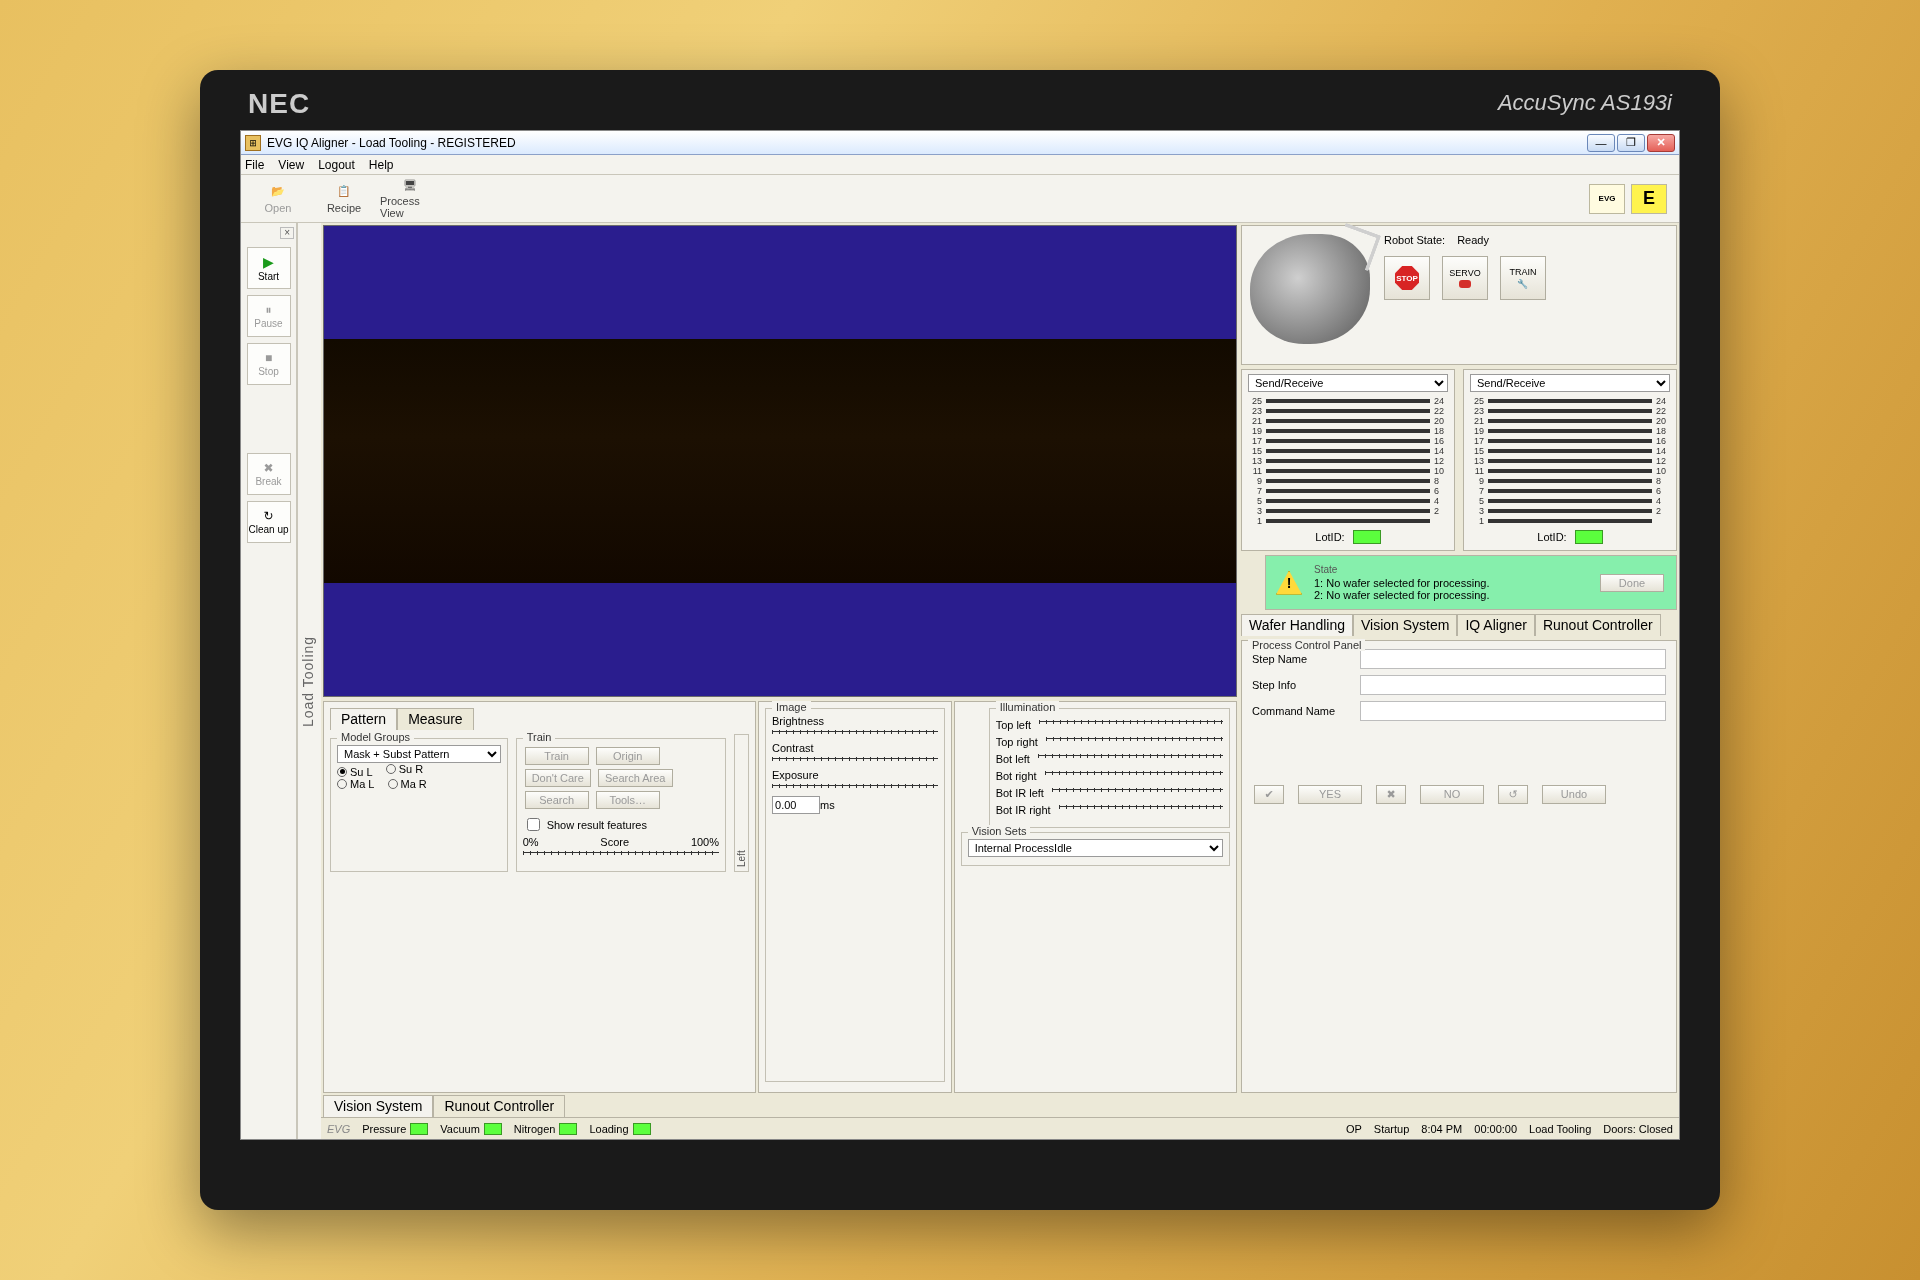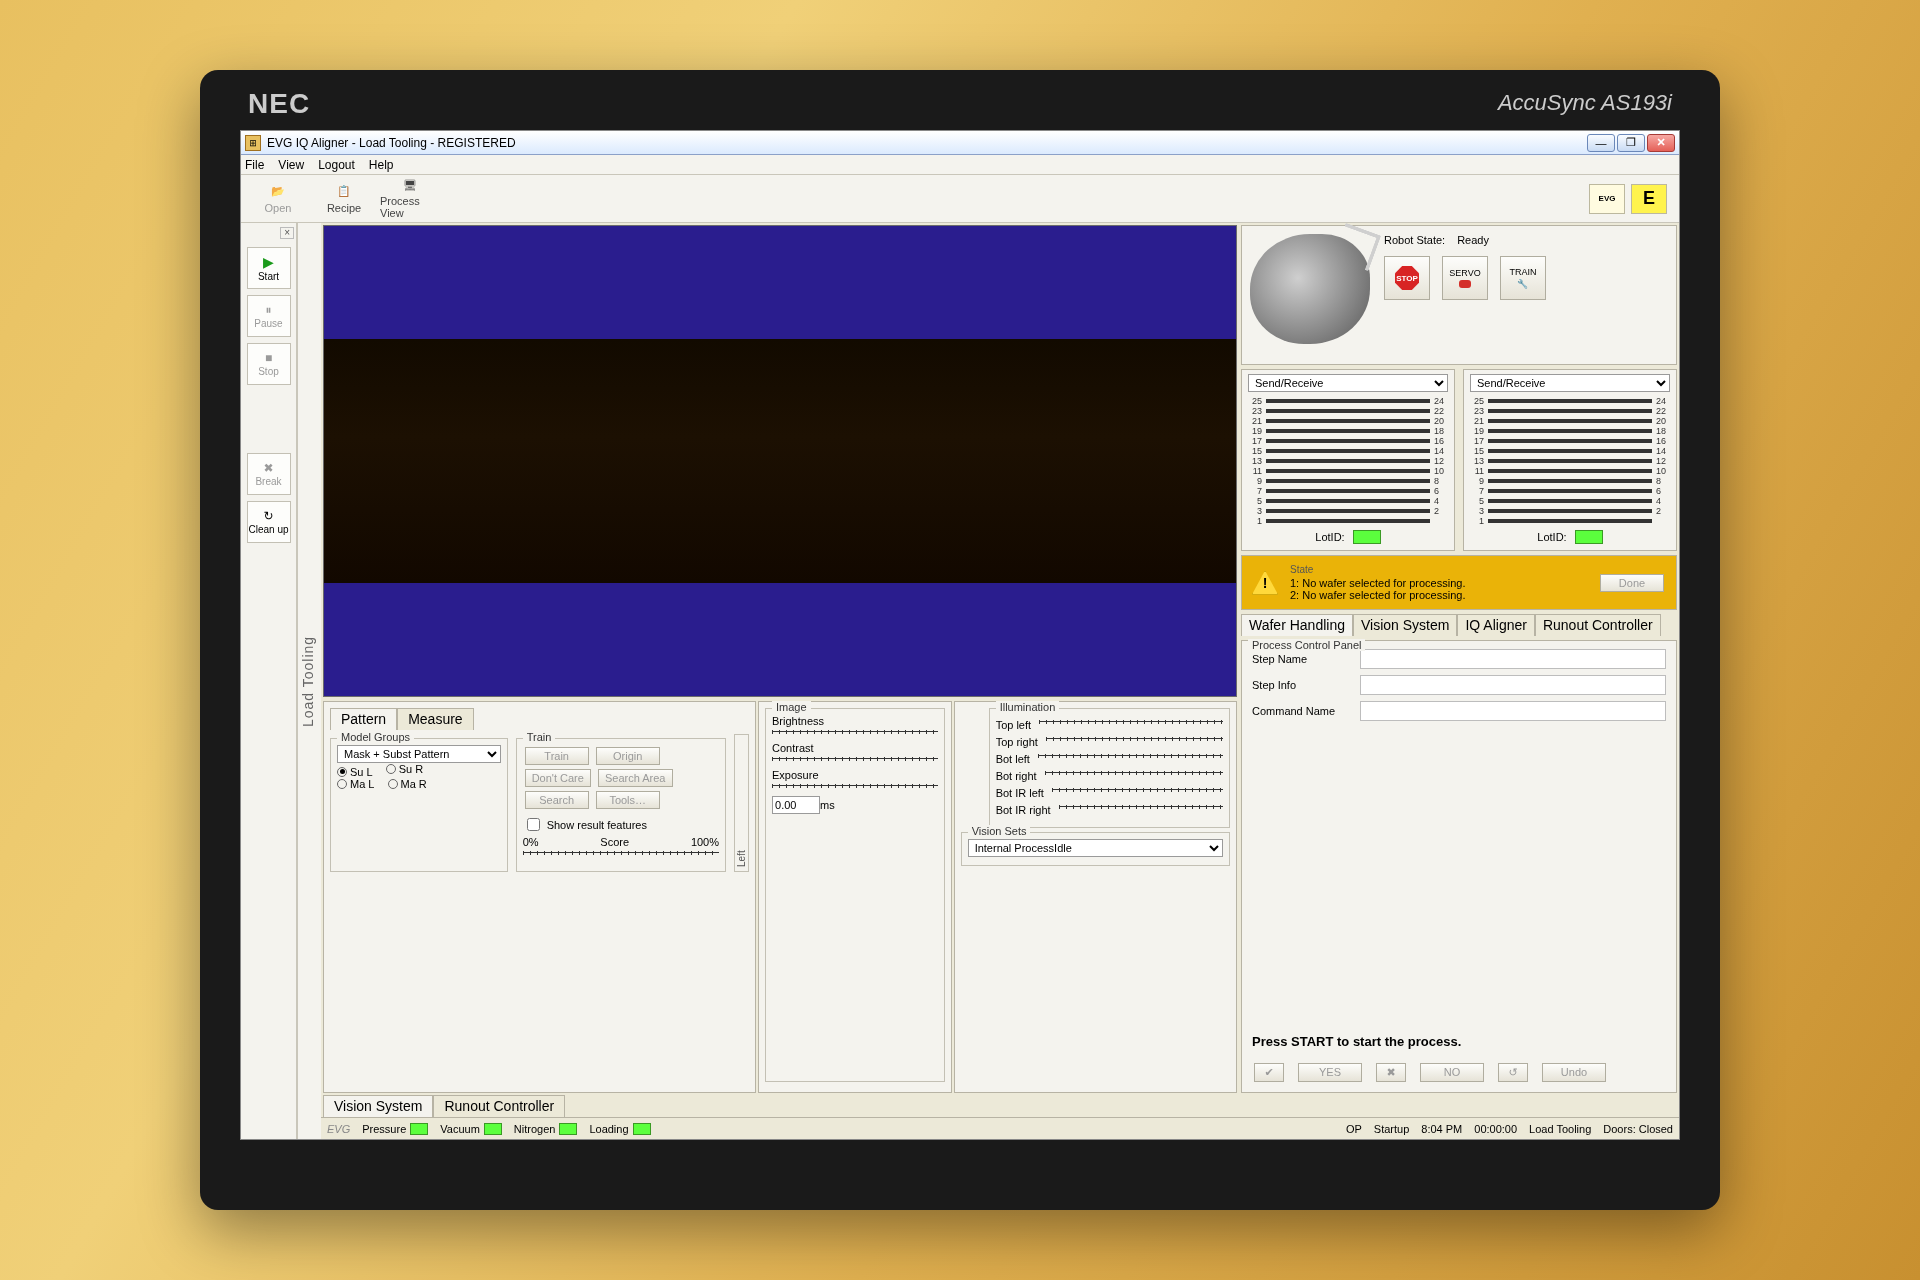--- a/index.html
+++ b/index.html
@@ -69,21 +69,21 @@
   .cassettes { display:flex; gap:8px; }
   .cassette { flex:1; border:1px solid #b7b3a4; background:#f4f3ee; padding:4px 6px 6px; }
   .cassette select { width:100%; }
   .slots { margin-top:4px; border:0; }
   .slotrow { display:flex; align-items:center; height:10px; font-size:9px; color:#333; }
   .slotrow .l { width:16px; text-align:right; padding-right:2px; }
   .slotrow .bar { flex:1; height:4px; background:#333; margin:0 2px; }
   .slotrow .r { width:16px; padding-left:2px; }
   .lotrow { display:flex; align-items:center; justify-content:center; gap:8px; margin-top:4px; }
   .led { width:28px; height:14px; background:#5bff3d; border:1px solid #3a9a24; }
-  .statebox { border:1px solid #b7b3a4; background:#eab308; padding:8px 10px; display:flex; align-items:center; gap:12px; }
+  .statebox { border:1px solid #b7b3a4; background:#86efac; padding:8px 10px; display:flex; align-items:center; gap:12px;margin-left:24px; }
   .warnico { width:26px;height:24px;background:#ffd93b;border:1px solid #b38f00; clip-path:polygon(50% 0,100% 100%,0 100%); position:relative; }
   .warnico::after { content:"!"; position:absolute; left:0;right:0;top:3px;text-align:center;font-weight:bold;color:#000;font-size:14px; }
   .righttabs { display:flex; gap:0; font-size:11px; }
   .righttabs .tab { padding:2px 7px 3px; }
   .pcp { border:1px solid #b7b3a4; background:#f4f3ee; padding:8px 10px; flex:1; display:flex; flex-direction:column; gap:6px; position:relative; }
   .pcp .formrow { display:flex; align-items:center; gap:8px; font-size:11px; }
   .pcp .formrow label { width:100px; }
   .pcp .formrow .field { flex:1; height:20px; background:#fff; border:1px solid #bdbdbd; }
   .startmsg { font-weight:bold; font-size:13px; margin-top:auto; padding:6px 0; }
   .pcpbtns { display:flex; gap:10px; }
@@ -493,21 +493,20 @@
               </div>
          <div class="formrow">
                 <label>Step Info</label>
                 <div class="field"></div>
               </div>
          <div class="formrow">
                 <label>Command Name</label>
                 <div class="field"></div>
               </div>
          <div class="field" style="height:50px;"></div>
-         <div class="startmsg">Press START to start the process.</div>
          <div class="pcpbtns">
            <span class="smbtn disabled" style="min-width:30px;">✔</span>
            <span class="smbtn disabled">YES</span>
            <span class="smbtn disabled" style="min-width:30px;">✖</span>
            <span class="smbtn disabled">NO</span>
            <span class="smbtn disabled" style="min-width:30px;">↺</span>
            <span class="smbtn disabled">Undo</span>
          </div>
        </div>
      </div>

